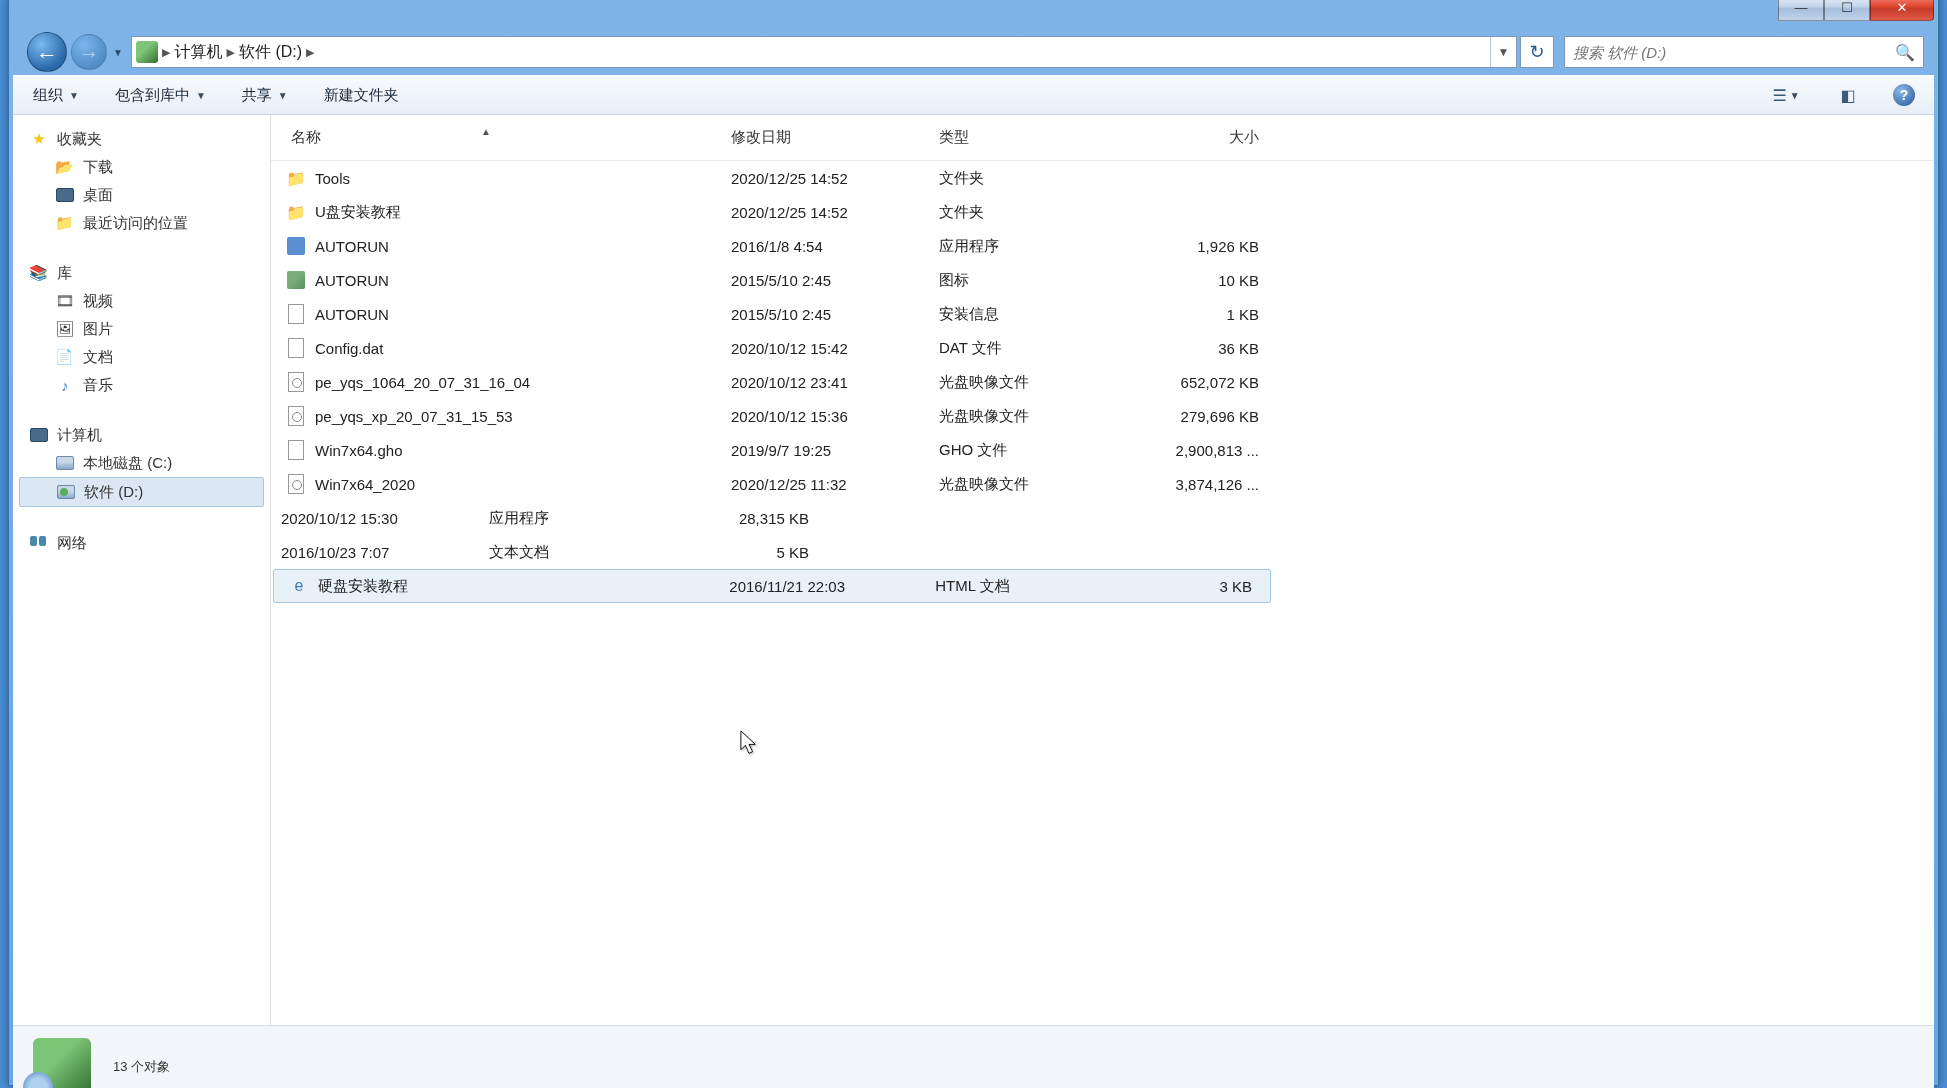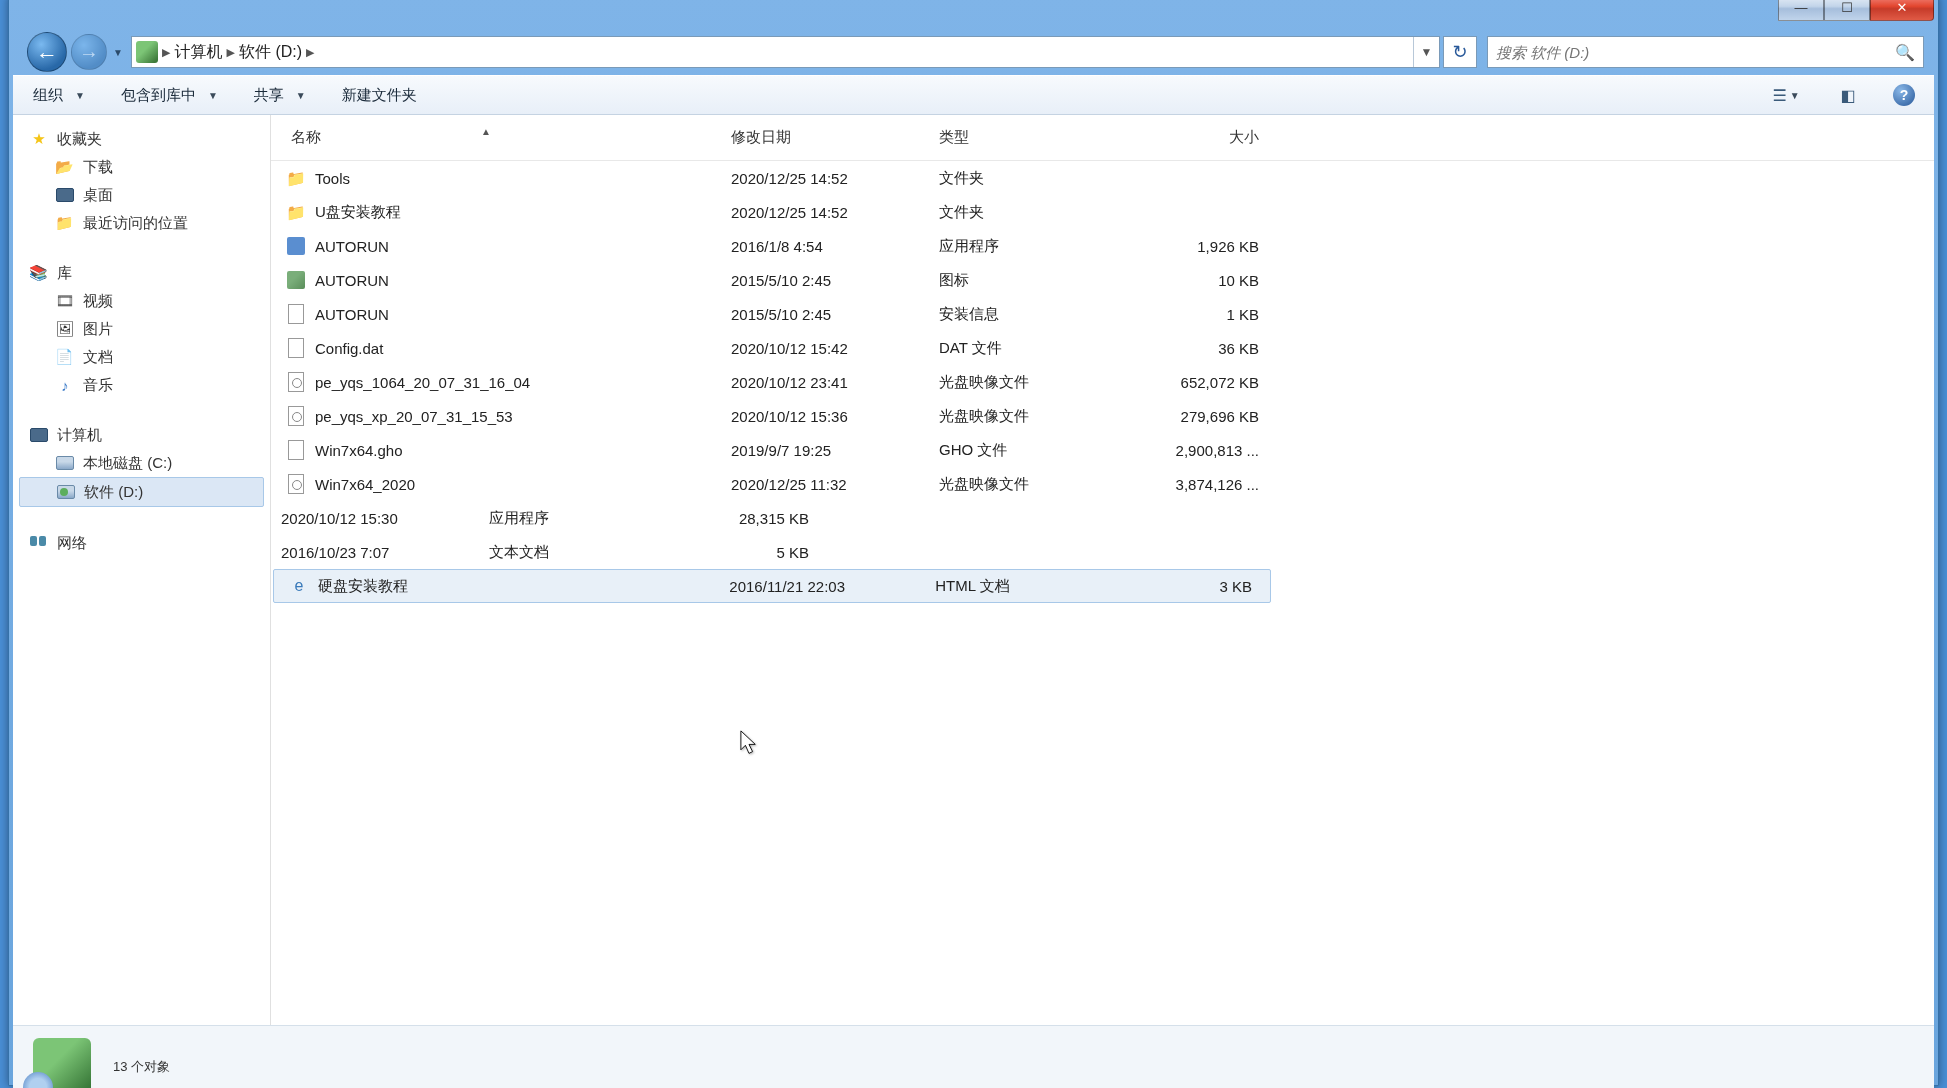--- a/index.html
+++ b/index.html
@@ -70,38 +70,38 @@
   border-radius:3px;
 }
 .crumb { display:flex; align-items:center; gap:2px; padding:0 4px; color:#222; }
 .crumb-sep { color:#555; font-size:11px; }
 .addr-dropdown { width:26px; height:30px; border-left:1px solid #b8c8d8; display:flex;align-items:center;justify-content:center;color:#555;font-size:12px;}
 .refresh-btn {
   width:34px; height:32px; border:1px solid #7a9ab8; background:#fff; margin-left:1px;
   display:flex;align-items:center;justify-content:center; color:#2a5a9a; font-size:18px;
 }
 .search-box {
-  width: 437px; height:32px; border:1px solid #7a9ab8; background:#fff; margin-left:8px;
+  width: 360px; height:32px; border:1px solid #7a9ab8; background:#fff; margin-left:8px;
   display:flex; align-items:center; padding:0 8px;
 }
 .search-box input {
   flex:1; border:none; outline:none; font-style:italic; color:#888; font-size:15px;
 }
 .search-icon { color:#4a6a8a; font-size:16px; }
 
 .toolbar {
   height: 40px;
   background: linear-gradient(180deg, #f7fafd 0%, #e8eff8 100%);
   border-top:1px solid #fff;
   border-bottom:1px solid #c5d3e2;
   display:flex; align-items:center; padding:0 14px;
   gap: 24px;
   margin: 2px 4px 0 4px;
 }
-.tb-item { display:flex; align-items:center; gap:12px; color:#1a2a3a; font-size:15px; padding:4px 6px; }
+.tb-item { display:flex; align-items:center; gap:6px; color:#1a2a3a; font-size:15px; padding:4px 6px; }
 .tb-caret { font-size:10px; color:#3a4a5a; }
 .tb-spacer { flex:1; }
 .tb-iconbtn {
   width:32px; height:28px; display:flex;align-items:center;justify-content:center;
   border:1px solid transparent;
   color:#3a5a7a;
 }
 .tb-iconbtn.view { display:flex; gap:3px; width:44px; }
 .help-icon {
   width:22px;height:22px;border-radius:50%;

